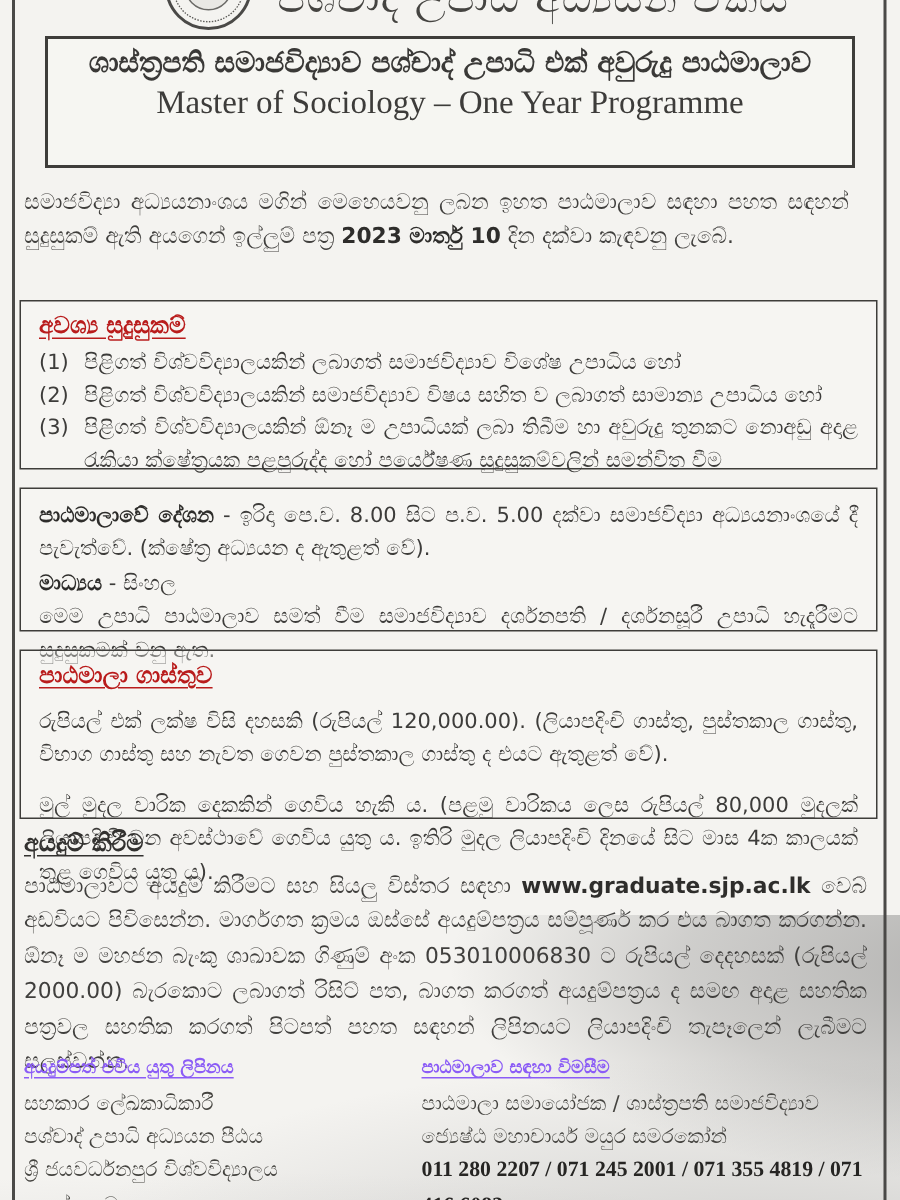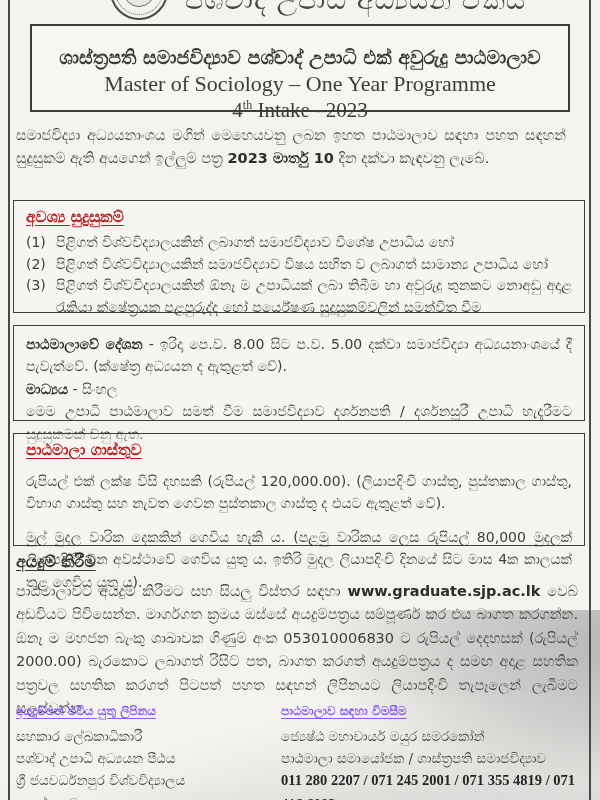--- a/index.html
+++ b/index.html
@@ -28,21 +28,21 @@
     border:1.5px dotted #5a5956;
   }
   .emblem .core{
     position:absolute;left:11px;top:11px;right:11px;bottom:11px;border-radius:50%;
     border:1px solid #6a6966;background:#e9e8e4;
   }
   
   .title-box{
     position:absolute;left:30px;right:30px;top:24px;height:88px;
     border:2px solid #3e3d3a;text-align:center;box-sizing:border-box;
-    padding-top:20px;background:rgba(250,249,246,.4);
+    padding-top:5px;background:rgba(250,249,246,.4);
   }
   .title-si{font-size:19px;font-weight:bold;color:#3a3937;}
   .title-en{font-family:"Liberation Serif", serif;font-size:22px;margin-top:2px;}
   .title-intake{font-family:"Liberation Serif", serif;font-size:21px;margin-top:1px;}
   .title-intake sup{font-size:12px;}
   
   .para{
     font-size:14.5px;line-height:1.62;text-align:justify;color:#403f3d;
   }
   .intro-para{position:absolute;left:16px;right:34px;top:124px;}
@@ -107,21 +107,20 @@
   <div class="emblem">
     <div class="ring"></div>
     <div class="core"></div>
   </div>
 
   <div class="header-unit-title">පශ්චාද් උපාධි අධ්‍යයන ඒකය</div>
 
   <div class="title-box">
     <div class="title-si">ශාස්ත්‍රපති සමාජවිද්‍යාව පශ්චාද් උපාධි එක් අවුරුදු පාඨමාලාව</div>
     <div class="title-en">Master of Sociology – One Year Programme</div>
-    <div class="title-intake"><span>4</span><sup>th</sup><span> Intake –2023</span></div>
   </div>
 
   <div class="para intro-para"><span>සමාජවිද්‍යා අධ්‍යයනාංශය මගින් මෙහෙයවනු ලබන ඉහත පාඨමාලාව සඳහා පහත සඳහන් සුදුසුකම් ඇති අයගෙන් ඉල්ලුම් පත්‍ර </span><b class="inlinebold">2023 මාර්තු 10</b><span> දින දක්වා කැඳවනු ලැබේ.</span></div>
 
   <div class="sec-box box-qual">
     <div class="sec-heading">අවශ්‍ය සුදුසුකම්</div>
     <div class="qual-list">
       <div class="qual-row">
         <span class="qual-num">(1)</span>
         <span class="qual-text">පිළිගත් විශ්වවිද්‍යාලයකින් ලබාගත් සමාජවිද්‍යාව විශේෂ උපාධිය හෝ</span>
@@ -156,20 +155,20 @@
   <div class="columns">
     <div class="col col-address">
       <div class="col-heading">අයදුම්පත් එවිය යුතු ලිපිනය</div>
       <div>සහකාර ලේඛකාධිකාරී</div>
       <div>පශ්චාද් උපාධි අධ්‍යයන පීඨය</div>
       <div>ශ්‍රී ජයවර්ධනපුර විශ්වවිද්‍යාලය</div>
       <div>නුගේගොඩ</div>
     </div>
     <div class="col col-inquiry">
       <div class="col-heading">පාඨමාලාව සඳහා විමසීම</div>
+      <div>පාඨමාලා සමායෝජක / ශාස්ත්‍රපති සමාජවිද්‍යාව</div>
       <div>ජ්‍යෙෂ්ඨ මහාචාර්ය මයුර සමරකෝන්</div>
-      <div>පාඨමාලා සමායෝජක / ශාස්ත්‍රපති සමාජවිද්‍යාව</div>
       <div class="phones">011 280 2207 / 071 245 2001 / 071 355 4819 / 071 416 6083</div>
 
     </div>
   </div>
 
 </div>
 
 </body></html>

